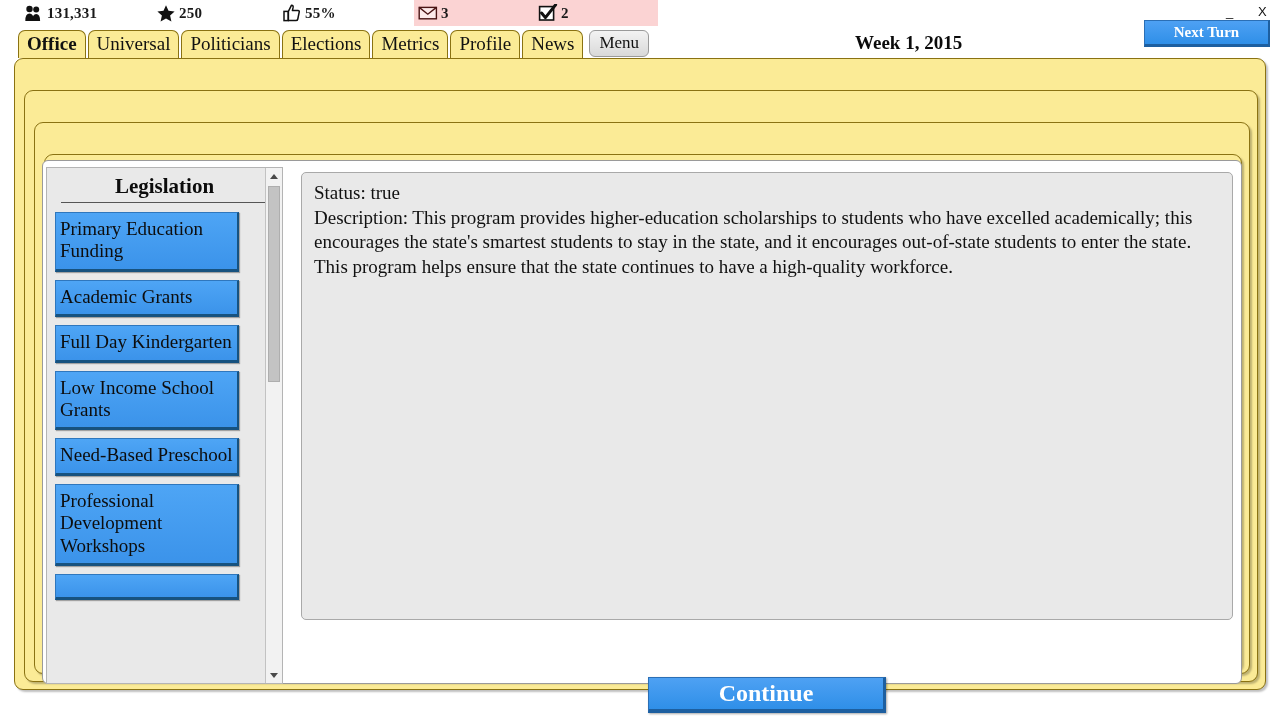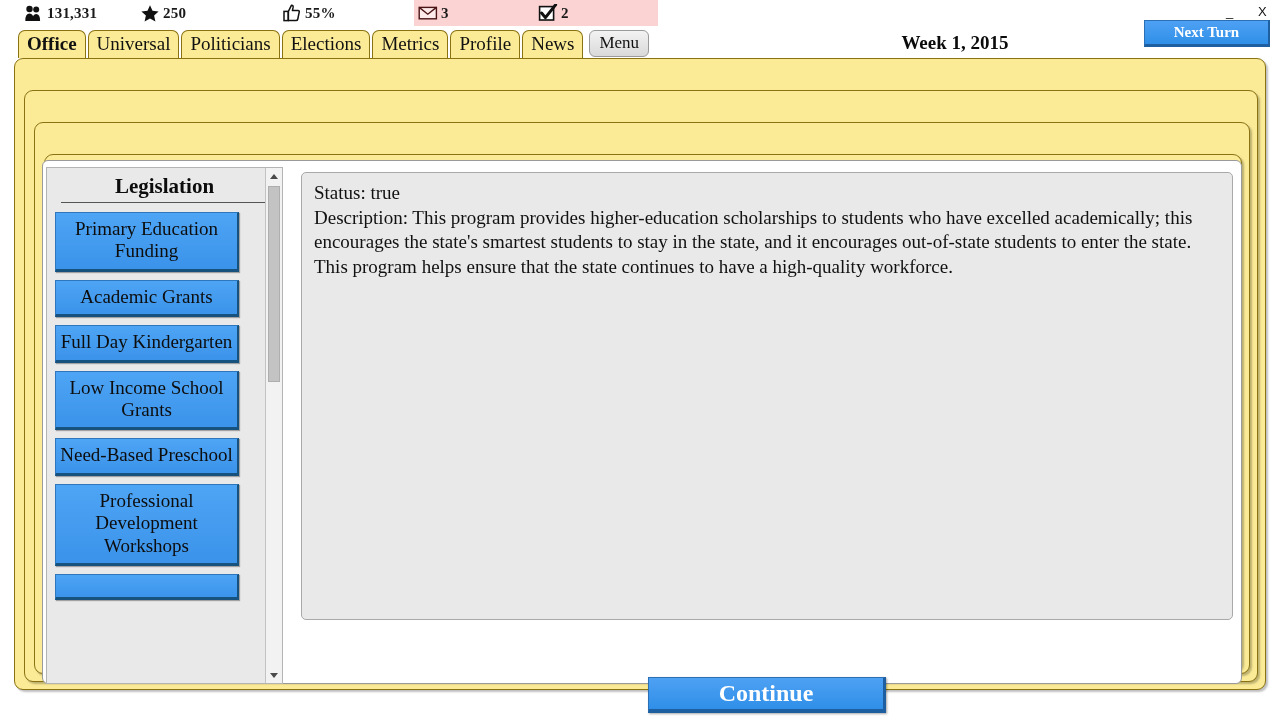--- a/index.html
+++ b/index.html
@@ -29,21 +29,20 @@
   
   .winctl {
     position: absolute; top: 4px;
     font-family: "Liberation Sans", sans-serif;
     font-size: 13px; color: #111; cursor: default;
   }
 
   
   #weeklabel {
     position: absolute; left: 855px; top: 32px; width: 200px;
-    text-align: center;
     font-family: "Liberation Serif", serif;
     font-weight: bold; font-size: 19px; color: #0b0b0b;
   }
 
   
   #nextturn {
     position: absolute; left: 1144px; top: 20px; width: 126px; height: 27px;
     background: linear-gradient(#4ea1f3, #2f8fe8);
     border: 1px solid #2b6fb5;
     border-bottom: 3px solid #1d5fa0;
@@ -120,21 +119,20 @@
   }
   .leg-btn {
     width: 184px;
     background: linear-gradient(#4ea5f5, #3b93ea);
     border: 1px solid #2f77bd;
     border-bottom: 3px solid #17527f;
     border-right: 2px solid #17527f;
     color: #0d0d0d;
     font-family: "Liberation Serif", serif;
     font-size: 19px; line-height: 1.18;
-    text-align: center;
     padding: 5px 4px 6px 4px;
     margin-bottom: 8px;
     cursor: pointer;
     box-shadow: 1px 1px 1px rgba(0,0,0,0.3);
   }
 
   
   #sb-scroll {
     position: absolute; right: 0; top: 0; width: 17px; height: 100%;
     background: #f2f2f2;
@@ -208,21 +206,21 @@
       <span>
         <svg class="icon-svg" width="20" height="18" viewBox="0 0 20 18">
           <circle cx="5.5" cy="5" r="3.2" fill="#111"></circle>
           <path d="M1.3 17 Q1.3 9.6 5.5 9.6 Q9.7 9.6 9.7 17 Z" fill="#111"></path>
           <circle cx="12.2" cy="5.6" r="3" fill="#111"></circle>
           <path d="M8.3 17 Q8.3 10.1 12.2 10.1 Q16.1 10.1 16.1 17 Z" fill="#111"></path>
         </svg>
       </span>
       <span class="val">131,331</span>
     </div>
-    <div class="stat" style="left: 136px; width: 80px;">
+    <div class="stat" style="left: 152px; width: 80px;">
       <span>
         <svg class="icon-svg" width="20" height="18" viewBox="0 0 20 18">
           <path d="M10 1.2 L12.5 6.7 L18.6 7.4 L14.1 11.5 L15.4 17.4 L10 14.4 L4.6 17.4 L5.9 11.5 L1.4 7.4 L7.5 6.7 Z" fill="#111"></path>
         </svg>
       </span>
       <span class="val">250</span>
     </div>
     <div class="stat" style="left: 278px; width: 80px;">
       <span>
         <svg class="icon-svg" width="20" height="18" viewBox="0 0 20 18">

